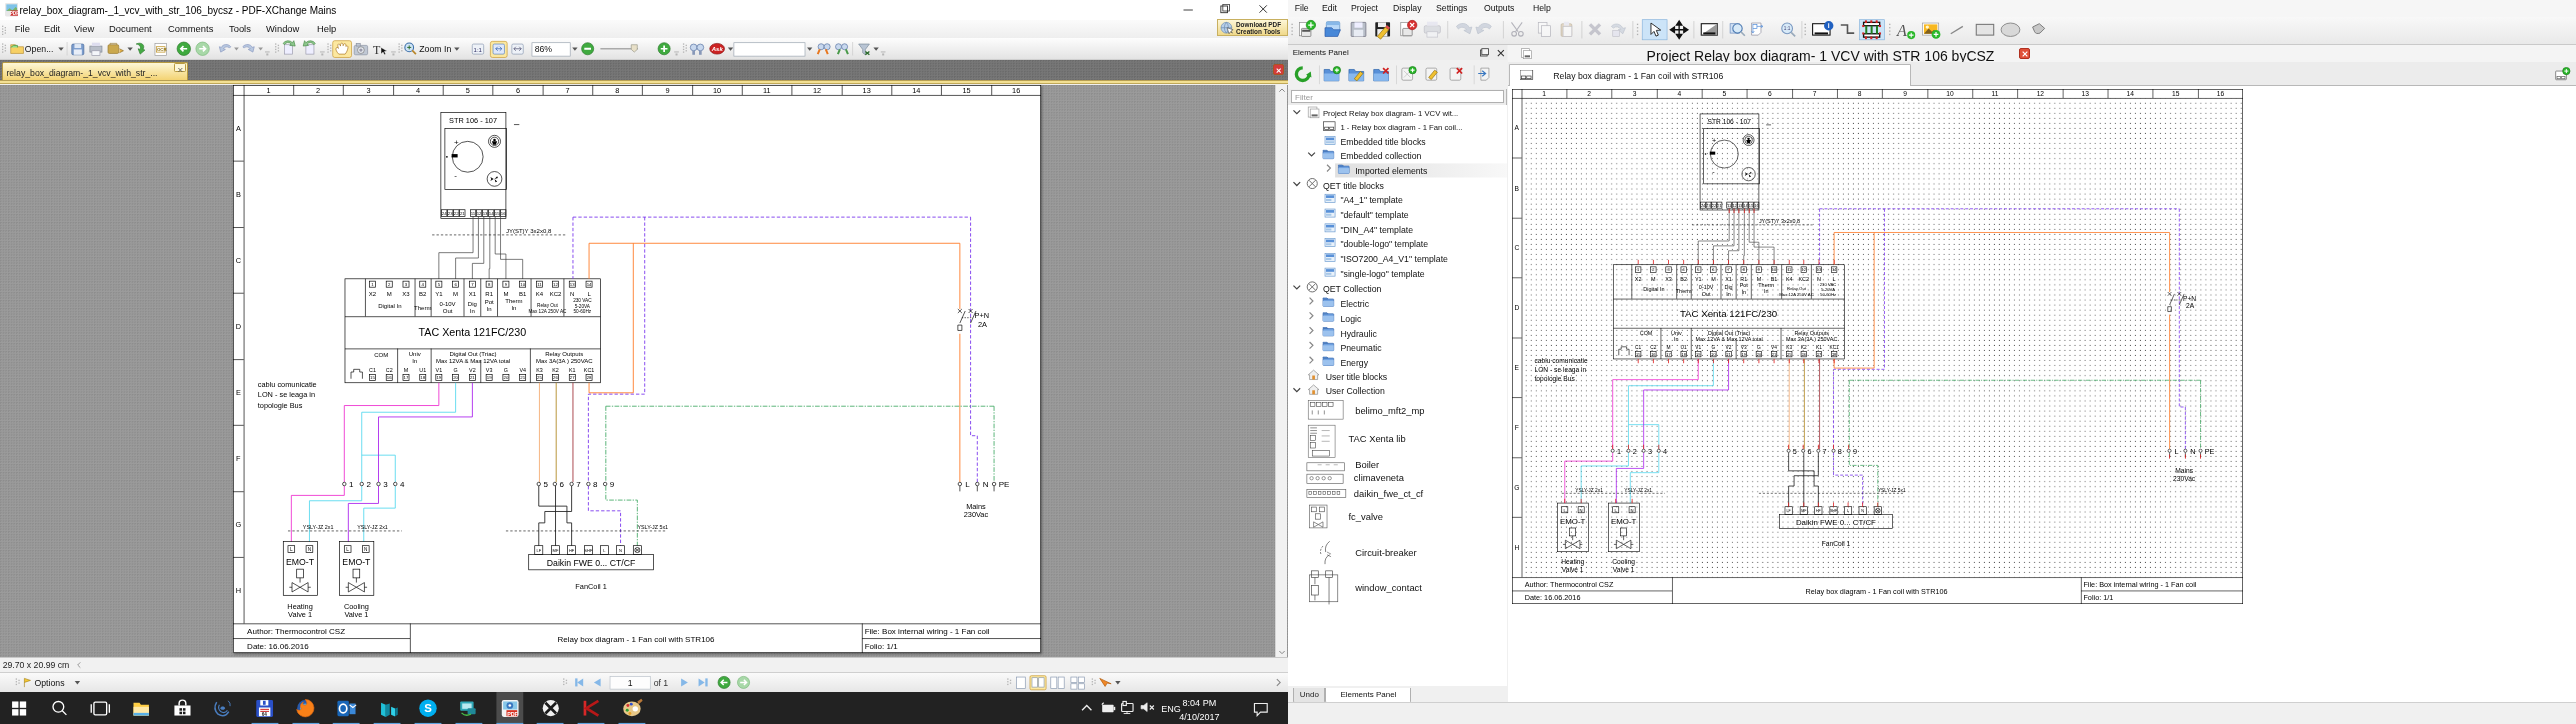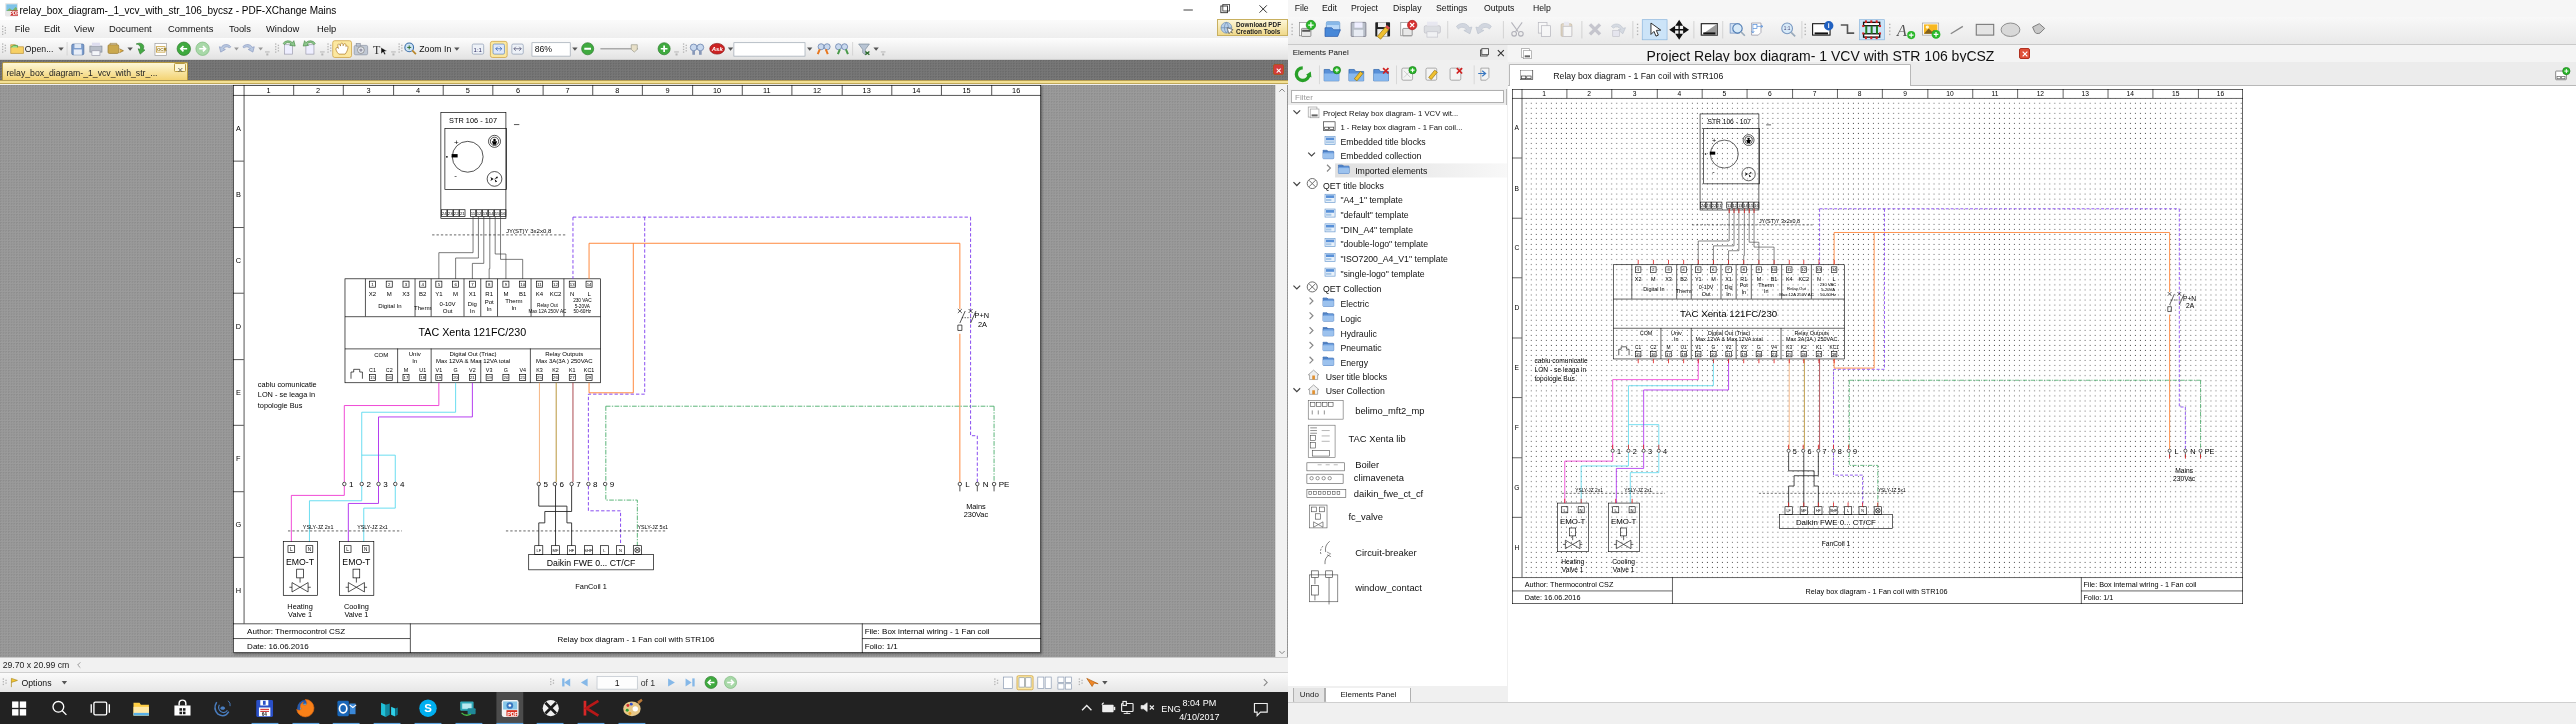--- a/index.html
+++ b/index.html
@@ -12,21 +12,21 @@
 #titlebar .ttl{position:absolute;left:19.5px;top:4.7px;font-size:10px;color:#000;}
 #menubar{position:absolute;left:0;top:20px;width:1288px;height:18px;background:linear-gradient(#fbfbfb,#eeeeee);}
 #menubar span{position:absolute;top:3.4px;font-size:9.4px;color:#111;}
 #toolbar1{position:absolute;left:0;top:38px;width:1288px;height:21.5px;background:linear-gradient(#fdfdfd,#e3e3e3);border-bottom:0.7px solid #cfcfcf;}
 #tabbar{position:absolute;left:0;top:60px;width:1288px;height:22px;background-color:#787878;background-image:radial-gradient(circle at 0.7px 0.7px,#696969 0.7px,rgba(0,0,0,0) 0.9px);background-size:2.7px 2.7px;}
 #tabstrip{position:absolute;left:0;top:80px;width:1288px;height:4px;background:#f3e093;border-top:0.7px solid #b8a054;border-bottom:0.7px solid #c0a858;}
 #docarea{position:absolute;left:0;top:85px;width:1288px;height:573px;background-color:#9b9b9b;background-image:radial-gradient(circle at 0.7px 0.7px,#8d8d8d 0.7px,rgba(0,0,0,0) 0.9px);background-size:2.7px 2.7px;}
 #page1{position:absolute;left:233px;top:0px;width:808px;height:568px;background:#fff;box-shadow:1.3px 1.3px 2px rgba(0,0,0,.4);}
 #vscroll{position:absolute;right:1.3px;top:0;width:11.4px;height:573px;background:#f1f1f1;border-left:0.7px solid #d5d5d5;}
 #statusstrip{position:absolute;left:0;top:657px;width:1288px;height:14.8px;background:#f1f1f1;border-top:0.7px solid #c8c8c8;font-size:8.7px;color:#222;}
-#navbar{position:absolute;left:0;top:672px;width:1288px;height:28px;background:linear-gradient(#fafafa,#dedede);border-top:0.7px solid #cfcfcf;}
+#navbar{position:absolute;left:0;top:672px;width:1288px;height:28px;background:linear-gradient(#fafafa,#dedede);border-top:0.7px solid #cfcfcf;padding-left:13px;}
 
 #taskbar{position:absolute;left:0;top:692px;width:1288px;height:33px;background:#222222;}
 
 #right{position:absolute;left:1288px;top:0;width:1288px;height:725px;background:#f0f0f0;}
 #qmenubar{position:absolute;left:0;top:0;width:1288px;height:17.4px;background:#f6f6f6;}
 #qmenubar span{position:absolute;top:3.4px;font-size:8.7px;color:#111;}
 #qtoolbar{position:absolute;left:0;top:17.4px;width:1288px;height:27.5px;background:linear-gradient(#f8f8f8,#e9e9e9);border-bottom:0.7px solid #c9c9c9;}
 #qpanel{position:absolute;left:0;top:45px;width:219px;height:641px;background:#ececec;border-right:0.7px solid #b5b5b5;}
 #qcanvas{position:absolute;left:220px;top:45px;width:1068px;height:657px;background:#fff;}
 #qstatus{position:absolute;left:0;top:702px;width:1288px;height:22px;background:#f0f0f0;border-top:0.7px solid #cfcfcf;}

